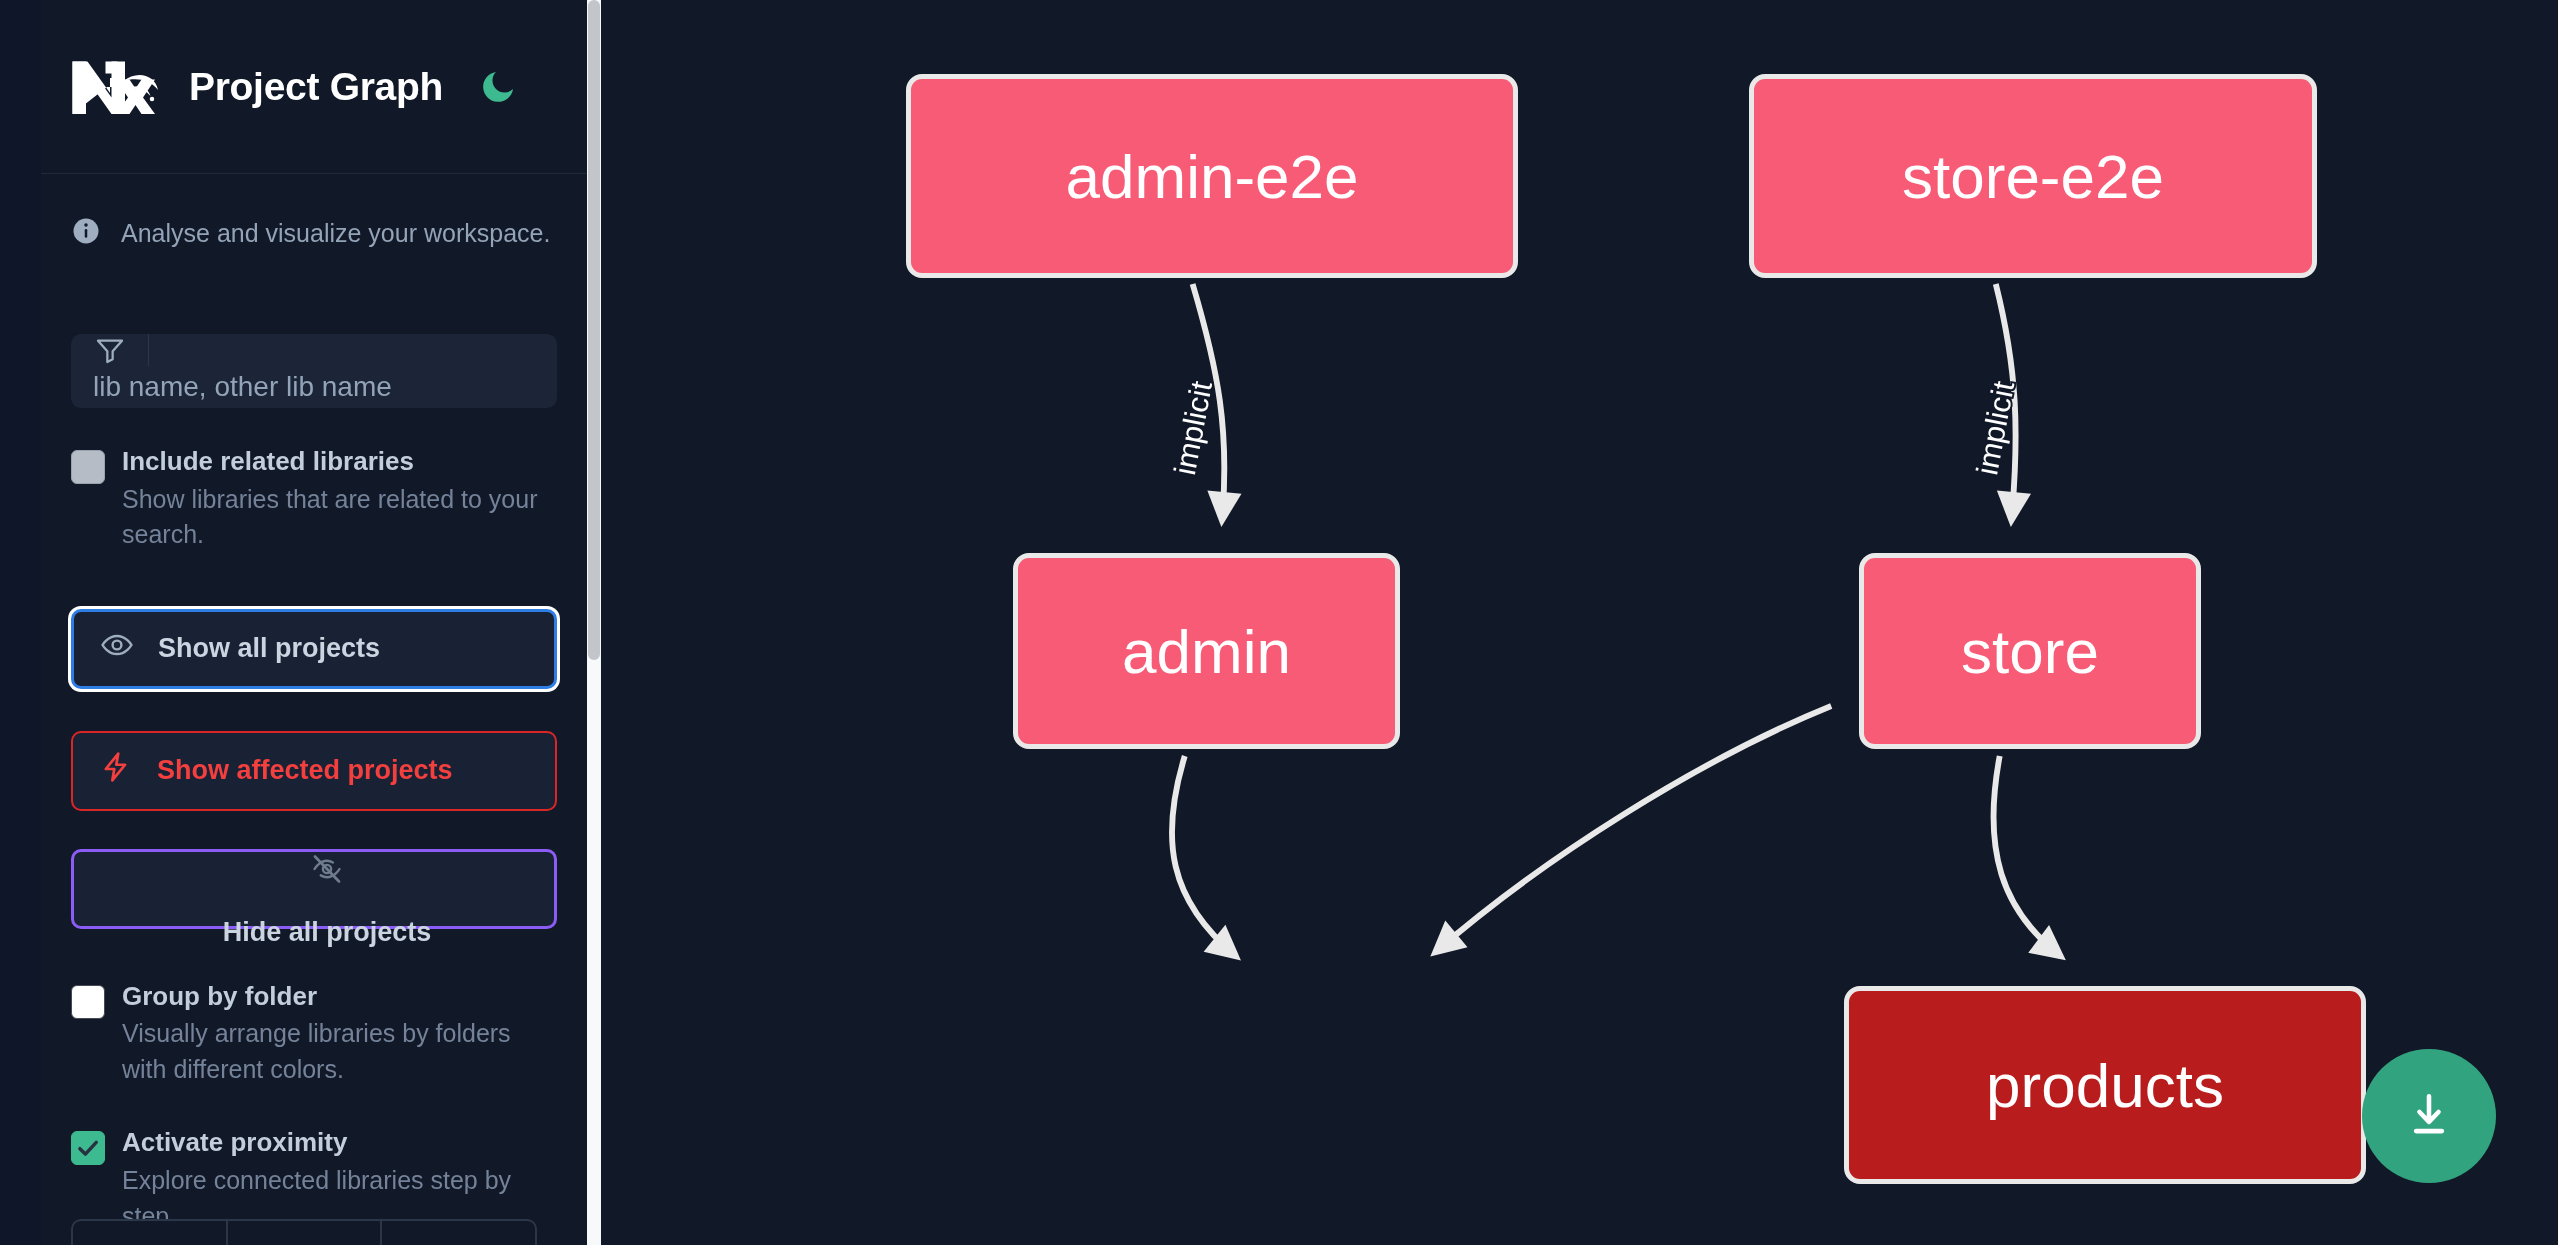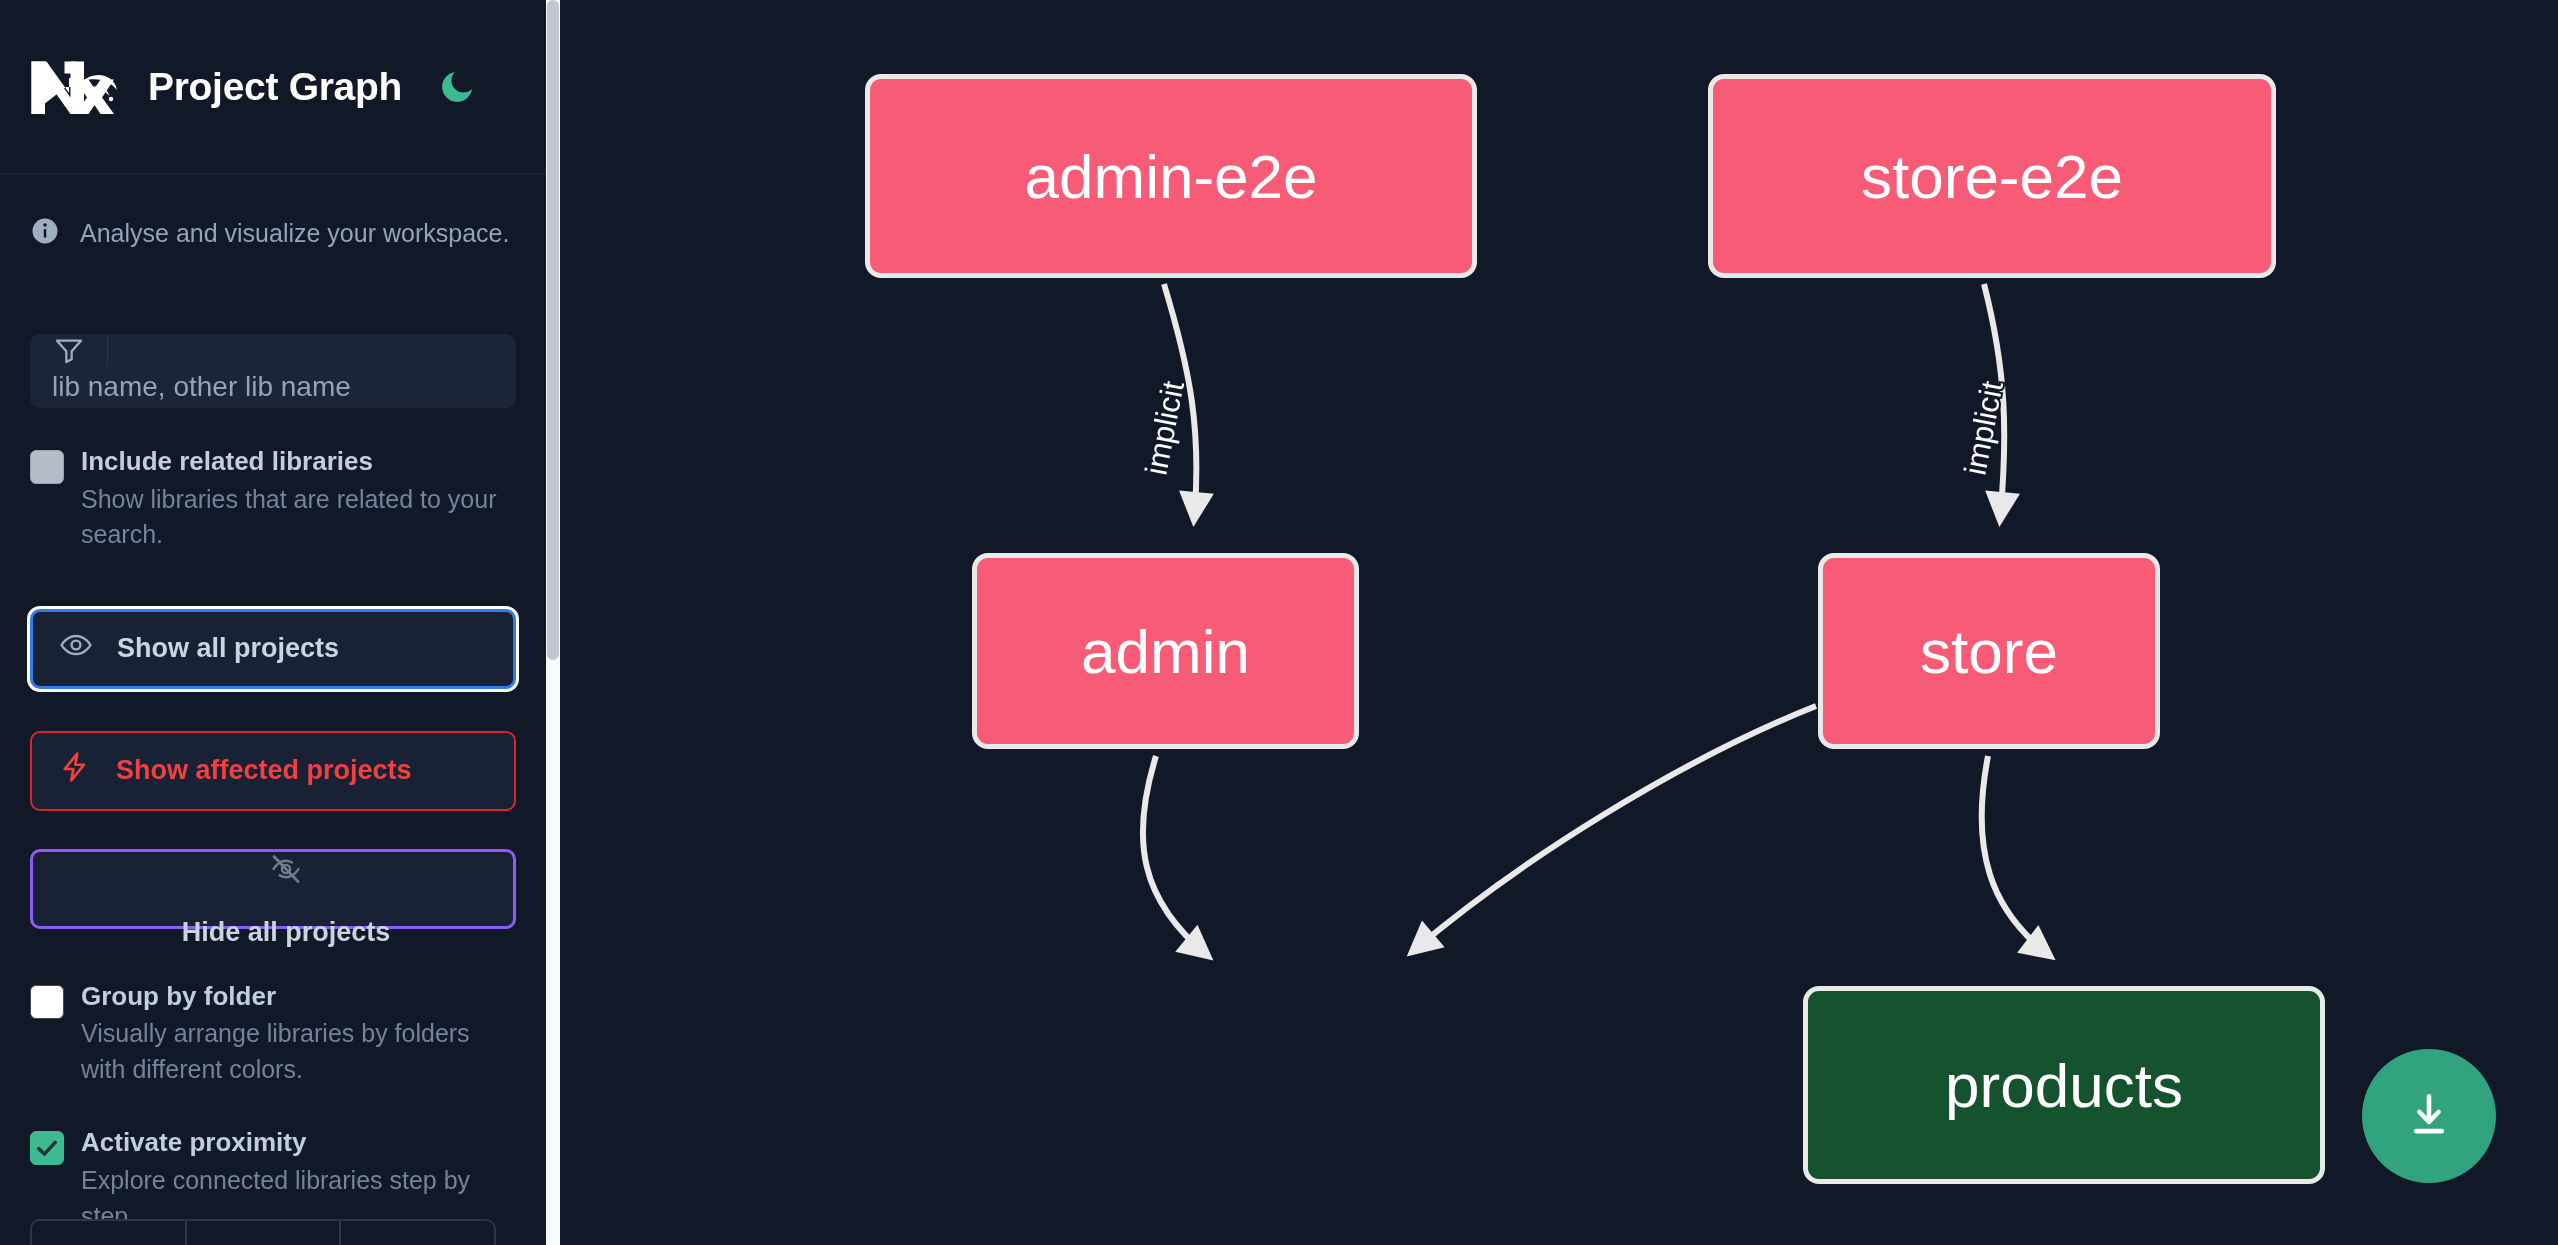--- a/index.html
+++ b/index.html
@@ -12,20 +12,21 @@
   }
   .app { position: relative; width: 2558px; height: 1245px; display: flex; }
 
   
   .sidebar {
     position: relative;
     width: 560px; height: 1245px;
     background: #111827;
     flex: 0 0 560px;
     overflow: hidden;
+    margin-left: 41px;
   }
   .sb-scroll { position: absolute; inset: 0 14px 0 0; }
 
   .sb-header {
     height: 174px;
     display: flex; align-items: center;
     padding-left: 30px;
     border-bottom: 1px solid #1e293b;
   }
   .nx-logo { width: 90px; height: 60px; flex: 0 0 90px; }
@@ -140,21 +141,21 @@
     display: flex; align-items: center; justify-content: center;
     border-radius: 16px;
     border: 5px solid #e9e9e9;
     color: #ffffff;
     font-size: 62px;
     font-family: "Liberation Sans", sans-serif;
     cursor: pointer;
     white-space: nowrap;
   }
   .node.pink { background: #f85b76; }
-  .node.gray { background: #14532d; }
+  .node.gray { background: #b91c1c; }
 
   .dl-fab {
     position: absolute; right: 62px; bottom: 62px;
     width: 134px; height: 134px; border-radius: 50%;
     background: #32a37f; border: none; cursor: pointer;
     display: flex; align-items: center; justify-content: center;
   }
 </style>
 </head>
 <body>

